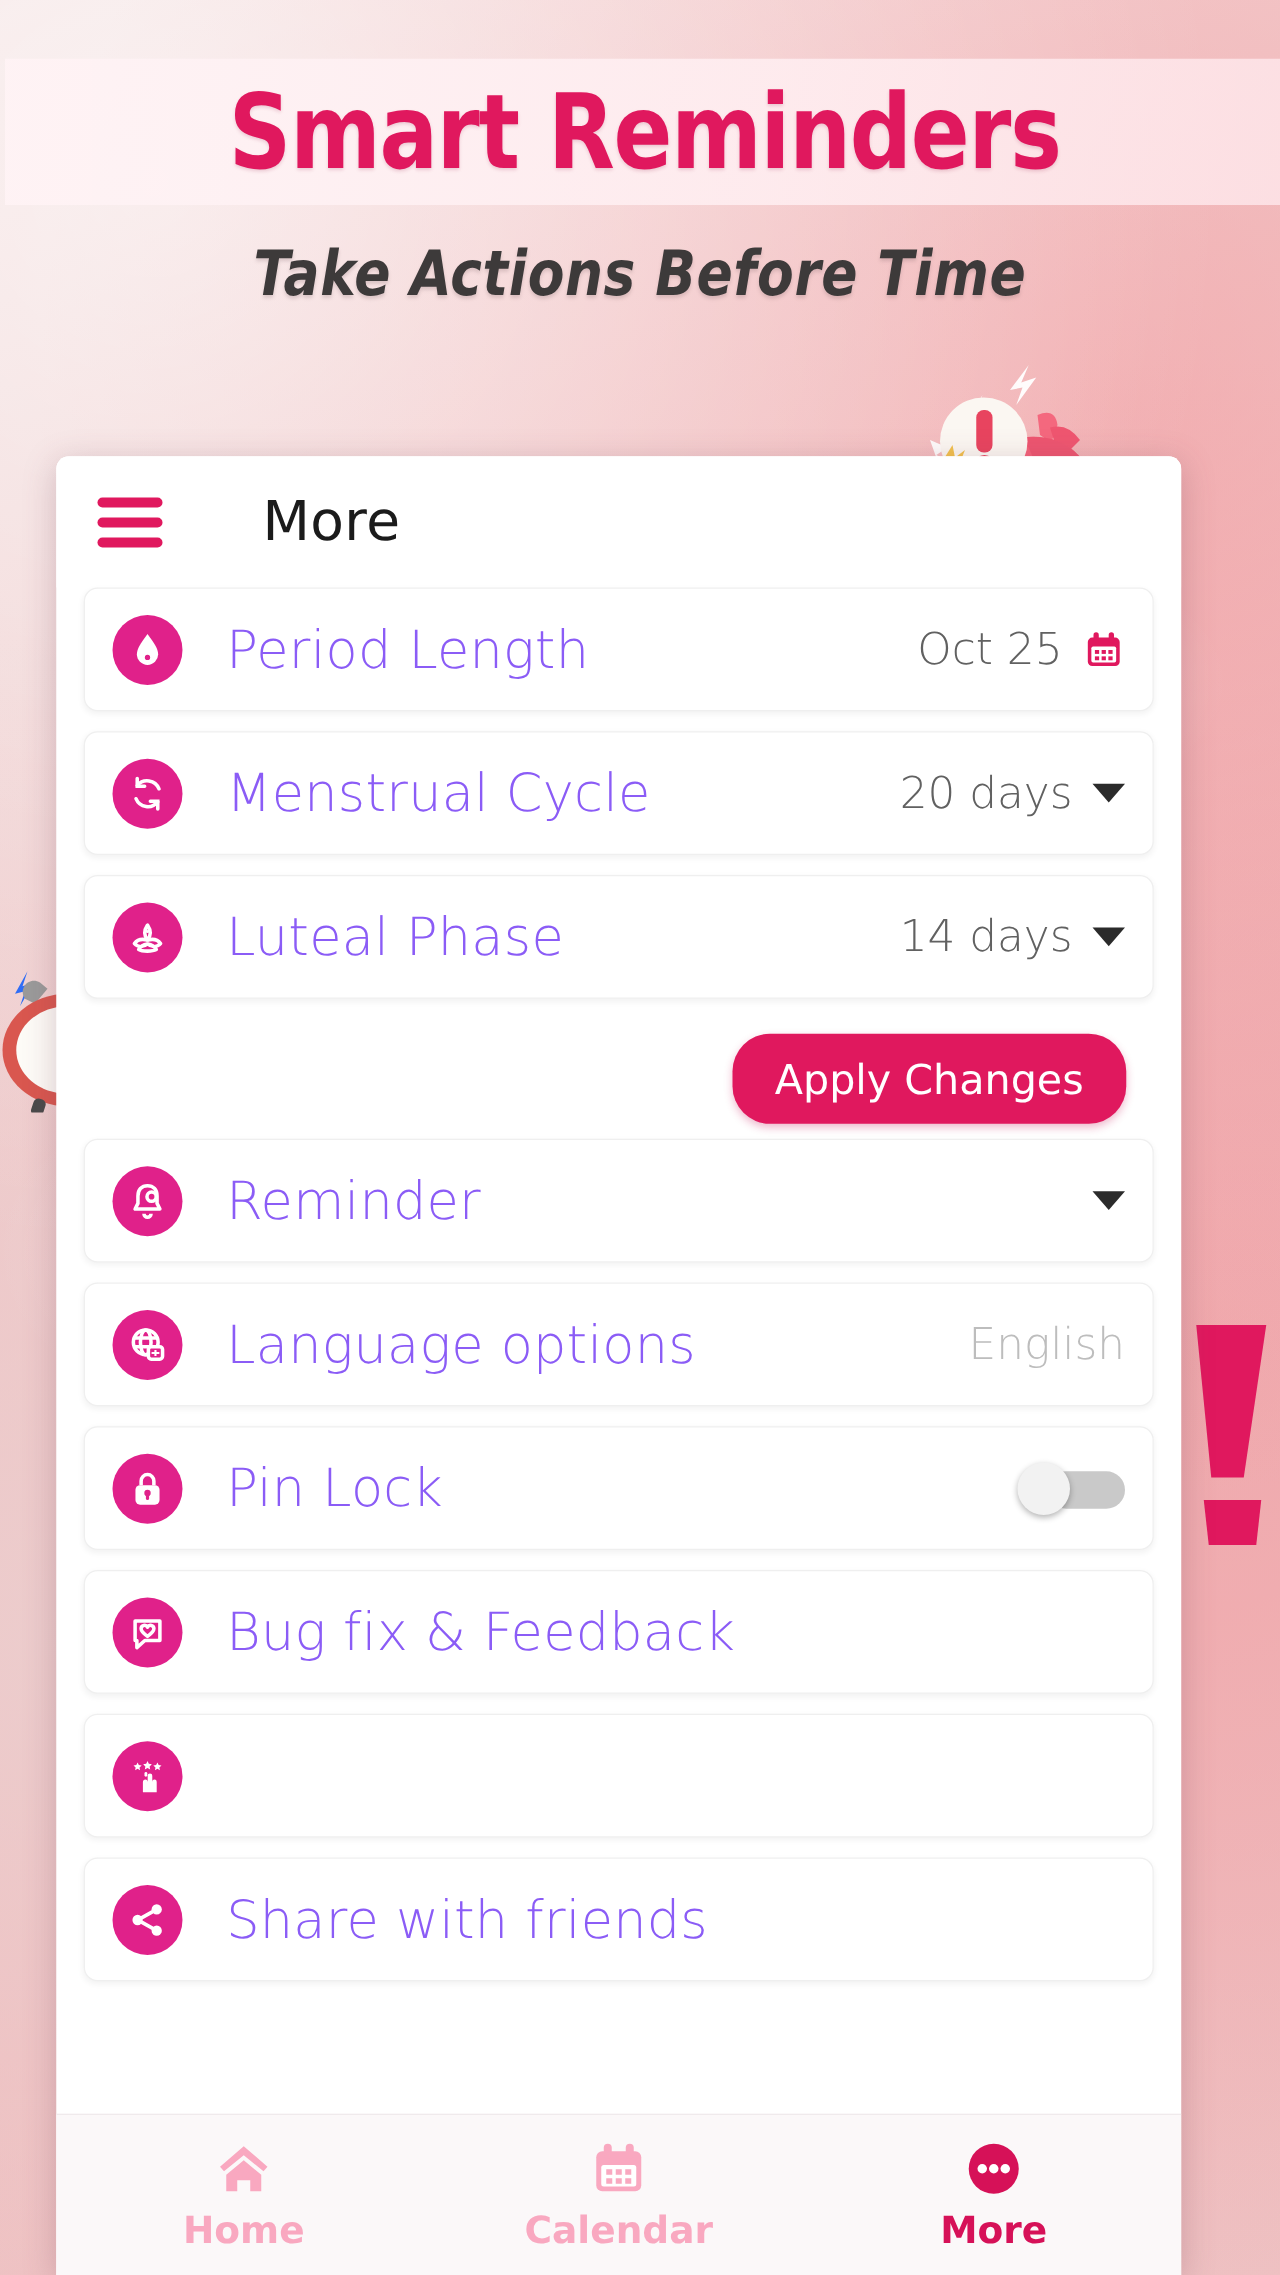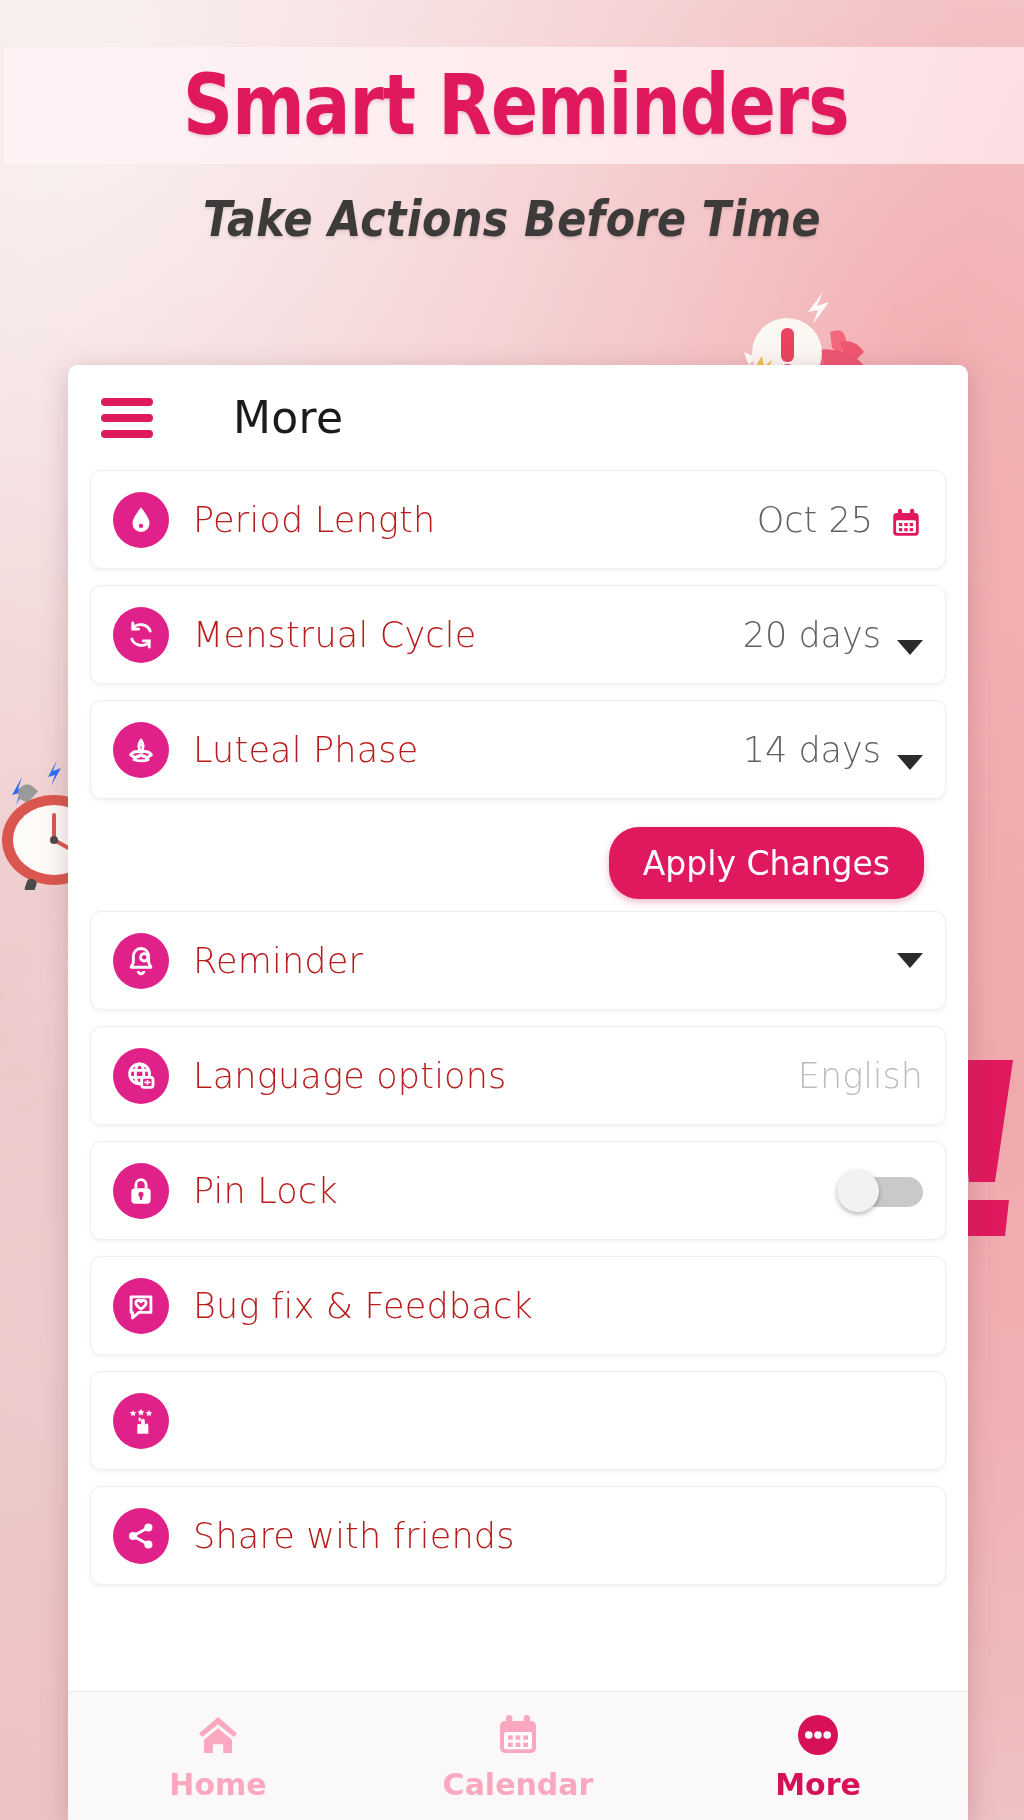--- a/index.html
+++ b/index.html
@@ -35,43 +35,43 @@
      white-space:nowrap;
      text-shadow:0 2px 3px rgba(150,30,70,.18);
   }
   #subtitle{position:absolute;left:0;top:190px;width:1024px;text-align:center;
      font-family:"DejaVu Sans Condensed","Liberation Sans Narrow","Liberation Sans",sans-serif;
      font-weight:700;font-style:italic;font-size:50px;color:#3d3a3a;
      letter-spacing:.5px;transform:scaleX(.95);
      text-shadow:0 2px 3px rgba(120,90,95,.22);}
 
   
-  #phone{position:absolute;left:68px;top:365px;width:900px;height:1455px;
+  #phone{position:absolute;left:45px;top:365px;width:900px;height:1455px;
      background:#ffffff;border-radius:10px 10px 0 0;
      box-shadow:0 6px 26px rgba(120,70,85,.28);overflow:hidden;}
 
   
   #appbar{height:105px;display:flex;align-items:center;padding-left:33px;background:#fff;}
   .burger{width:52px;height:40px;display:flex;flex-direction:column;justify-content:space-between;cursor:pointer;}
   .burger i{display:block;height:8px;border-radius:4px;background:#e0185e;}
   #appbar h1{margin:0 0 0 80px;font-size:44px;font-weight:400;color:#1b1b1b;
      font-family:"DejaVu Sans","Liberation Sans",sans-serif;letter-spacing:.3px;}
 
   
   #list{padding:0 22px;}
   .row{height:97px;margin-bottom:16px;background:#fff;border:1px solid #efefef;
        border-radius:11px;box-shadow:0 2px 5px rgba(0,0,0,.055);
        display:flex;align-items:center;padding:0 22px;position:relative;}
   .ico{width:56px;height:56px;border-radius:50%;background:#e0218a;
        display:flex;align-items:center;justify-content:center;flex:0 0 56px;}
   .ico svg{width:34px;height:34px;fill:none;stroke:#fff;stroke-width:2;}
   .ico svg.f{fill:#fff;stroke:none;}
-  .label{margin-left:24px;font-size:35px;color:#b91c1c;letter-spacing:.2px;
+  .label{margin-left:35px;font-size:42px;color:#8b5cf6;letter-spacing:.2px;
          font-family:"DejaVu Sans","Liberation Sans",sans-serif;font-weight:300;}
-  .right{margin-left:auto;display:flex;align-items:flex-end;gap:16px;}
+  .right{margin-left:auto;display:flex;align-items:center;gap:16px;}
   .value{font-size:35px;color:#616161;font-weight:300;
          font-family:"DejaVu Sans","Liberation Sans",sans-serif;}
   .value.muted{color:#bdbdbd;}
   .caret{width:0;height:0;border-left:13px solid transparent;border-right:13px solid transparent;
          border-top:15px solid #2b2b2b;}
   .cal-ico{width:34px;height:34px;}
   .cal-ico svg{width:34px;height:34px;}
 
   
   .toggle{width:86px;height:42px;position:relative;}

